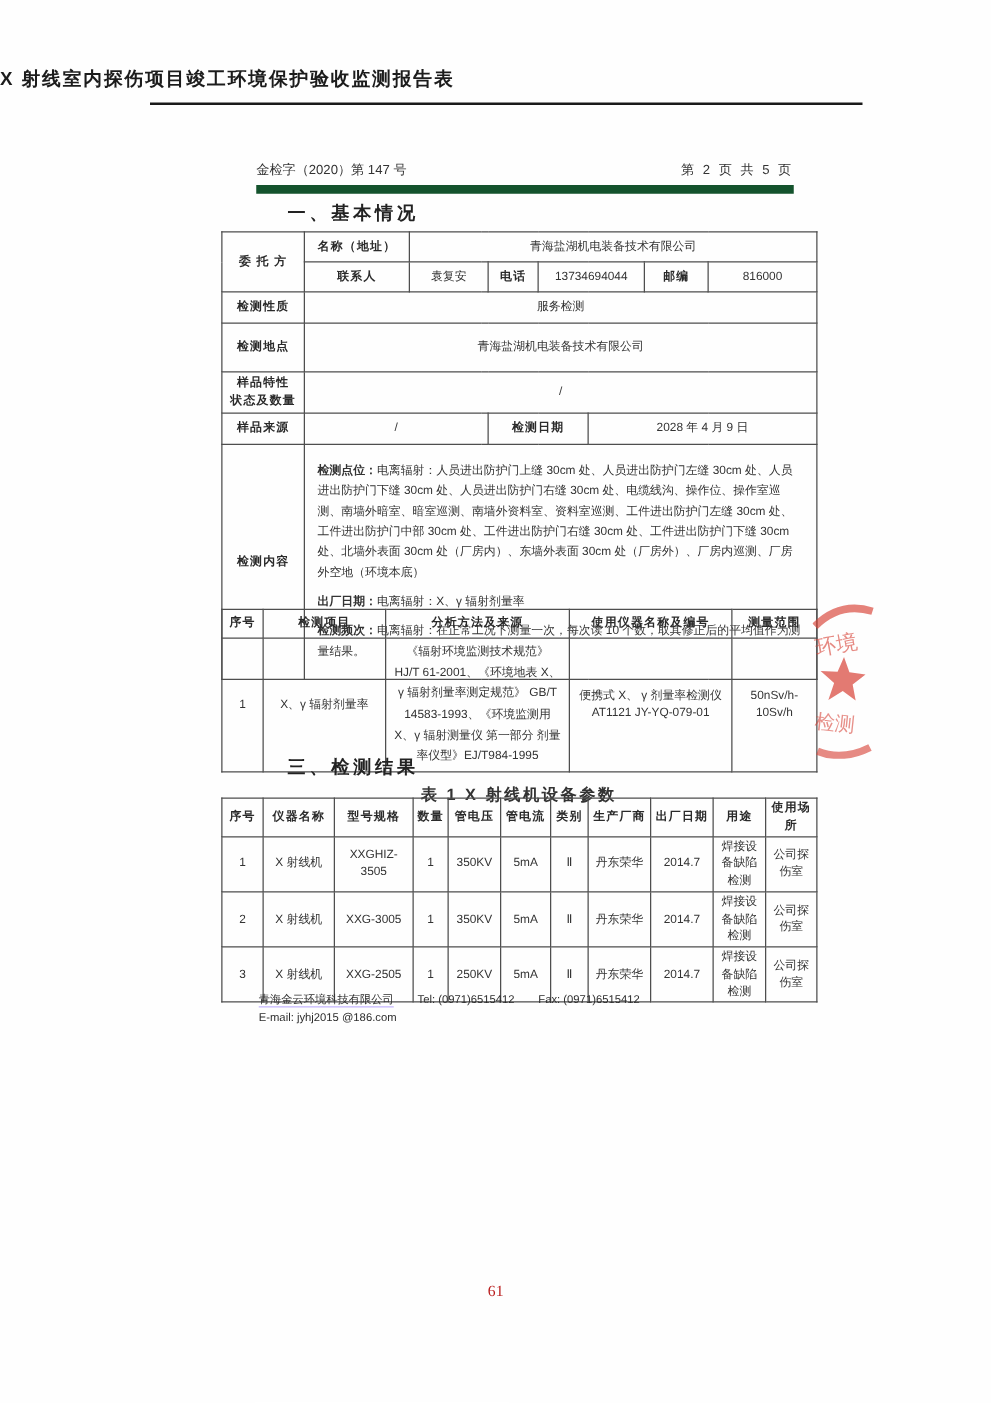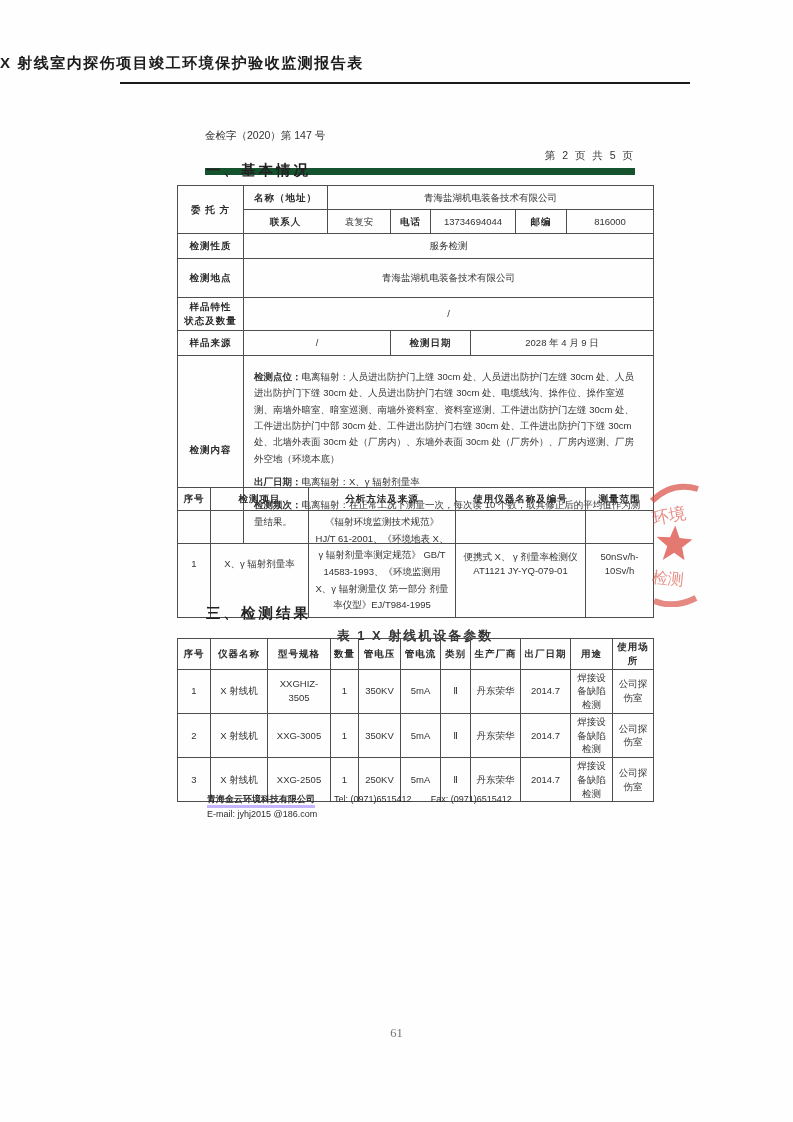--- a/index.html
+++ b/index.html
@@ -5,47 +5,47 @@
   html,body{margin:0;padding:0;background:#ffffff;}
   .sheet{position:relative;width:793px;height:1122px;background:#fefefe;overflow:hidden;
          font-family:"Liberation Sans","DejaVu Sans",sans-serif;color:#2e2e2e;}
   
   .doc-title{position:absolute;top:54px;left:0;width:100%;text-align:left;
              font-size:15px;font-weight:bold;letter-spacing:1.5px;color:#1c1c1c;}
   .top-rule{position:absolute;top:82px;left:120px;width:570px;height:2px;background:#1a1a1a;}
   .meta-row{position:absolute;top:129px;left:205px;width:430px;display:flex;
             justify-content:space-between;font-size:10.5px;color:#333;
             border-bottom:7px solid #14532d;padding-bottom:5px;}
-  .meta-row .pg{letter-spacing:2px;margin-top:20px;}
-  
-  .sec-heading{position:absolute;font-size:14.5px;font-weight:bold;letter-spacing:3px;color:#222;}
+  .meta-row .pg{letter-spacing:2px;}
+  
+  .sec-heading{position:absolute;font-size:14.5px;font-weight:bold;letter-spacing:3px;color:#222;margin-left:24px;}
   #sec1-h{top:161px;left:206px;}
   #sec2-h{top:466px;left:206px;}
   #sec3-h{top:604px;left:206px;}
   .tbl-caption{position:absolute;top:627px;left:177px;width:476px;text-align:center;
                font-size:13px;font-weight:bold;letter-spacing:2px;color:#333;}
   
   table{border-collapse:collapse;table-layout:fixed;}
   .t{position:absolute;left:177px;width:476px;font-size:9.5px;color:#333;}
   .t td{border:1px solid #4e4e4e;text-align:center;vertical-align:middle;
         padding:1px 3px;overflow:hidden;line-height:1.45;}
   .lb{font-weight:bold;letter-spacing:1px;color:#2a2a2a;}
   #t1{top:185px;}
   #t2{top:487px;}
   #t3{top:638px;}
   .content-cell{text-align:left !important;padding:6px 10px !important;}
   .content-cell p{margin:7px 0;line-height:1.72;}
   .content-cell .plabel{font-weight:bold;}
   .method-cell{line-height:1.75 !important;padding:3px 6px !important;margin-top:42px;}
   
   .footer{position:absolute;top:792px;left:207px;font-size:9px;color:#2c2c2c;line-height:1.7;}
-  .footer .co{font-weight:bold;border-bottom:3px solid #c4b5fd;padding-bottom:1px;text-align:right;}
+  .footer .co{font-weight:normal;border-bottom:1px solid #c4b5fd;padding-bottom:1px;text-align:right;}
   .footer .gap{display:inline-block;width:14px;}
   .page-num{position:absolute;top:1026px;left:0;width:100%;text-align:center;
-            font-family:"Liberation Serif","DejaVu Serif",serif;font-size:12.5px;color:#737373;}
+            font-family:"Liberation Serif","DejaVu Serif",serif;font-size:12.5px;color:#b91c1c;}
   
   .stamp{position:absolute;top:477px;left:650px;width:50px;height:130px;opacity:.85;}
 </style>
 </head>
 <body>
 
 <div class="sheet">
 
   <div class="doc-title">X 射线室内探伤项目竣工环境保护验收监测报告表</div>
   <div class="top-rule"></div>

